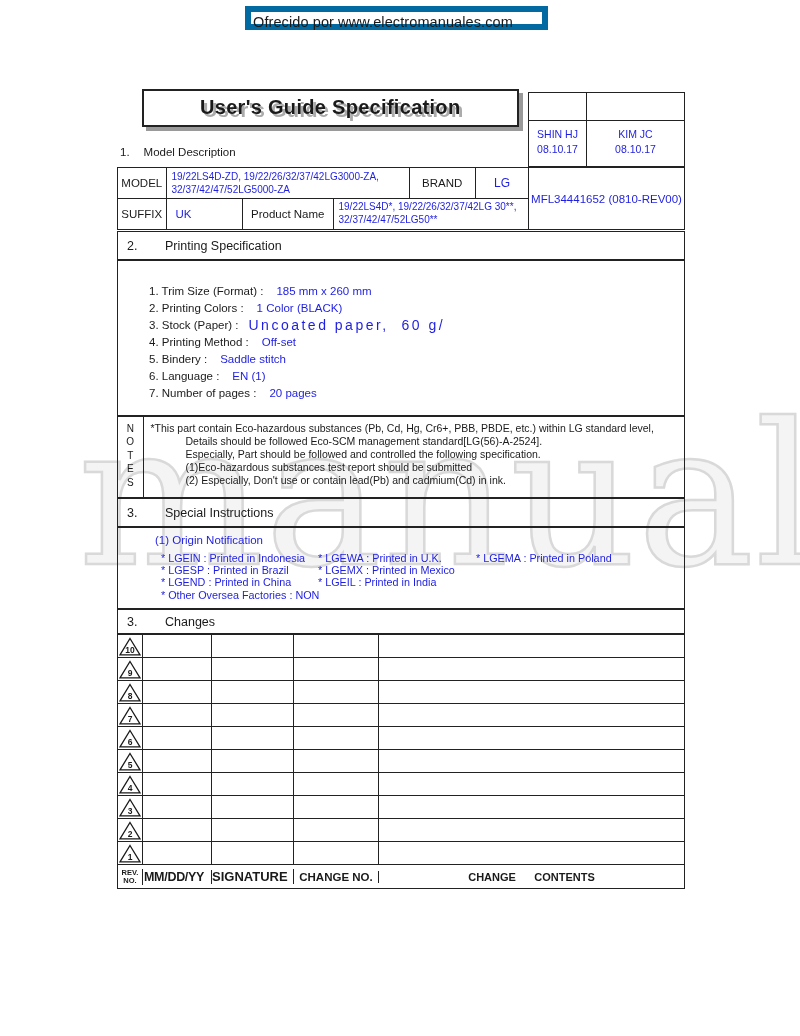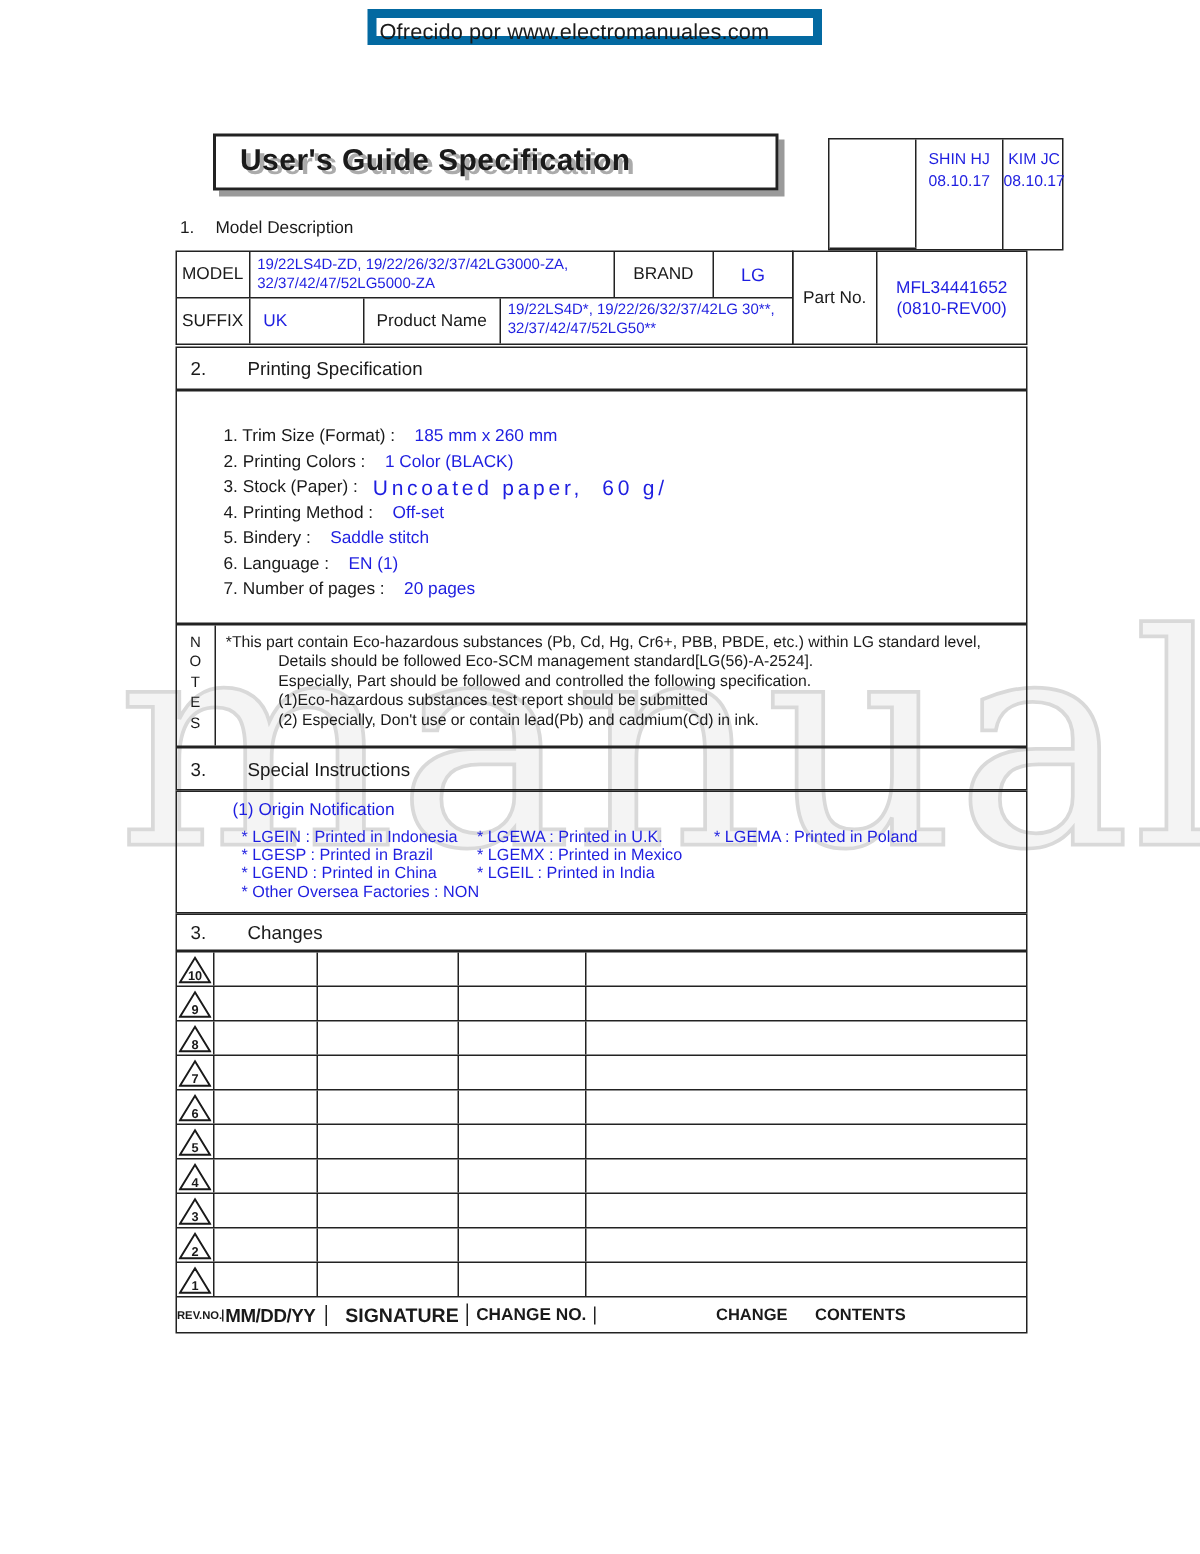--- a/index.html
+++ b/index.html
@@ -21,29 +21,29 @@
     position:absolute; left:245px; top:6px; width:303px; height:24px;
     border:6px solid #0369a1; font-size:14.5px; line-height:20px; padding-left:2px;
     background:transparent; letter-spacing:0.1px;
   }
   .title-box{
     position:absolute; left:142px; top:89px; width:377px; height:38px;
     border:2px solid #222; background:#fff; box-shadow:4px 4px 0 #9a9a9a;
   }
   .title-text{
     display:block; font-size:20px; font-weight:bold; line-height:33px;
-    padding-left:16px; letter-spacing:0.3px; text-shadow:3px 3px 0 #ababab;border-radius:14px;
+    padding-left:56px; letter-spacing:0.3px; text-shadow:3px 3px 0 #ababab;border-radius:14px;
   }
   .model-desc{ position:absolute; left:120px; top:146px; font-size:11.5px; }
   .model-desc .num{ margin-right:14px; }
 
   
   .sig-table{
-    position:absolute; left:552px; top:92px; width:157px; height:75px;
-    border:1.5px solid #222; display:flex; flex-direction:row;
+    position:absolute; left:528px; top:92px; width:157px; height:75px;
+    border:1.5px solid #222; display:flex; flex-direction:column;
   }
   .sig-row{ display:flex; flex:1; }
   .sig-row.top{ border-bottom:1.5px solid #222; flex:0 0 28px; }
   .sig-cell{ flex:1; text-align:center; font-size:10.5px; line-height:15px; padding-top:6px; }
   .sig-cell.first{ flex:0 0 58px; border-right:1.5px solid #222; }
 
   .part-table{
     position:absolute; left:528px; top:167px; width:157px; height:63px;
     border:1.5px solid #222; display:flex;
   }
@@ -94,23 +94,23 @@
   .col1{ left:43px; } .col2{ left:200px; } .col3{ left:358px; }
   .row-a{ top:24px; } .row-b{ top:36px; } .row-c{ top:48px; } .row-d{ top:61px; }
 
   .changes-header{ height:25px; }
   .changes-table{ display:flex; flex-direction:column; }
   .ch-row{ display:flex; height:23px; border-bottom:1px solid #222;font-weight:bold; }
   .ch-row:last-child{ border-bottom:none; }
   .ch-cell{ border-right:1px solid #222; }
   .ch-cell:last-child{ border-right:none; }
   .c-rev{ flex:0 0 25px; display:flex; align-items:center; justify-content:center; }
-  .c-date{ flex:0 0 69px; } .c-sig{ flex:0 0 82px;margin-left:12px; } .c-no{ flex:0 0 85px; } .c-cont{ flex:1; }
+  .c-date{ flex:0 0 69px; } .c-sig{ flex:0 0 82px; } .c-no{ flex:0 0 85px; } .c-cont{ flex:1; }
   .ch-row.head{ height:23px; align-items:center; }
-  .head .c-rev{ flex-direction:row; font-size:7.5px; line-height:8px; justify-content:center; }
+  .head .c-rev{ flex-direction:column; font-size:7.5px; line-height:8px; justify-content:center; }
   .head .c-date{ font-size:12.5px; display:flex; align-items:center; padding-left:1px; letter-spacing:-0.3px; }
   .head .c-sig{ font-size:13px; display:flex; align-items:center; }
   .head .c-no{ font-size:11.5px; display:flex; align-items:center; justify-content:center; }
   .head .c-cont{ font-size:11px; display:flex; align-items:center; justify-content:center; white-space:pre; }
   .tri{ width:22px; height:19px; display:block; }
   .tri polygon{ fill:#fff; stroke:#1a1a1a; stroke-width:1.3; }
   .tri text{ font-size:8.5px; font-family:"Liberation Sans",sans-serif; fill:#1a1a1a; text-anchor:middle; }
 </style>
 </head>
 <body>
@@ -141,21 +141,20 @@
           <div>08.10.17</div>
         </div>
         <div class="sig-cell blue">
           <div>KIM JC</div>
           <div>08.10.17</div>
         </div>
       </div>
     </div>
 
     <div class="part-table">
-      <div class="part-label">Part No.</div>
       <div class="part-value blue">MFL34441652 (0810-REV00)</div>
     </div>
 
     <div class="model-table">
       <div class="mt-row r1">
         <div class="mt-cell lab c-model-lab">MODEL</div>
         <div class="mt-cell c-model-val blue">19/22LS4D-ZD, 19/22/26/32/37/42LG3000-ZA, 32/37/42/47/52LG5000-ZA</div>
         <div class="mt-cell lab c-brand-lab">BRAND</div>
         <div class="mt-cell c-brand-val blue">LG</div>
       </div>

